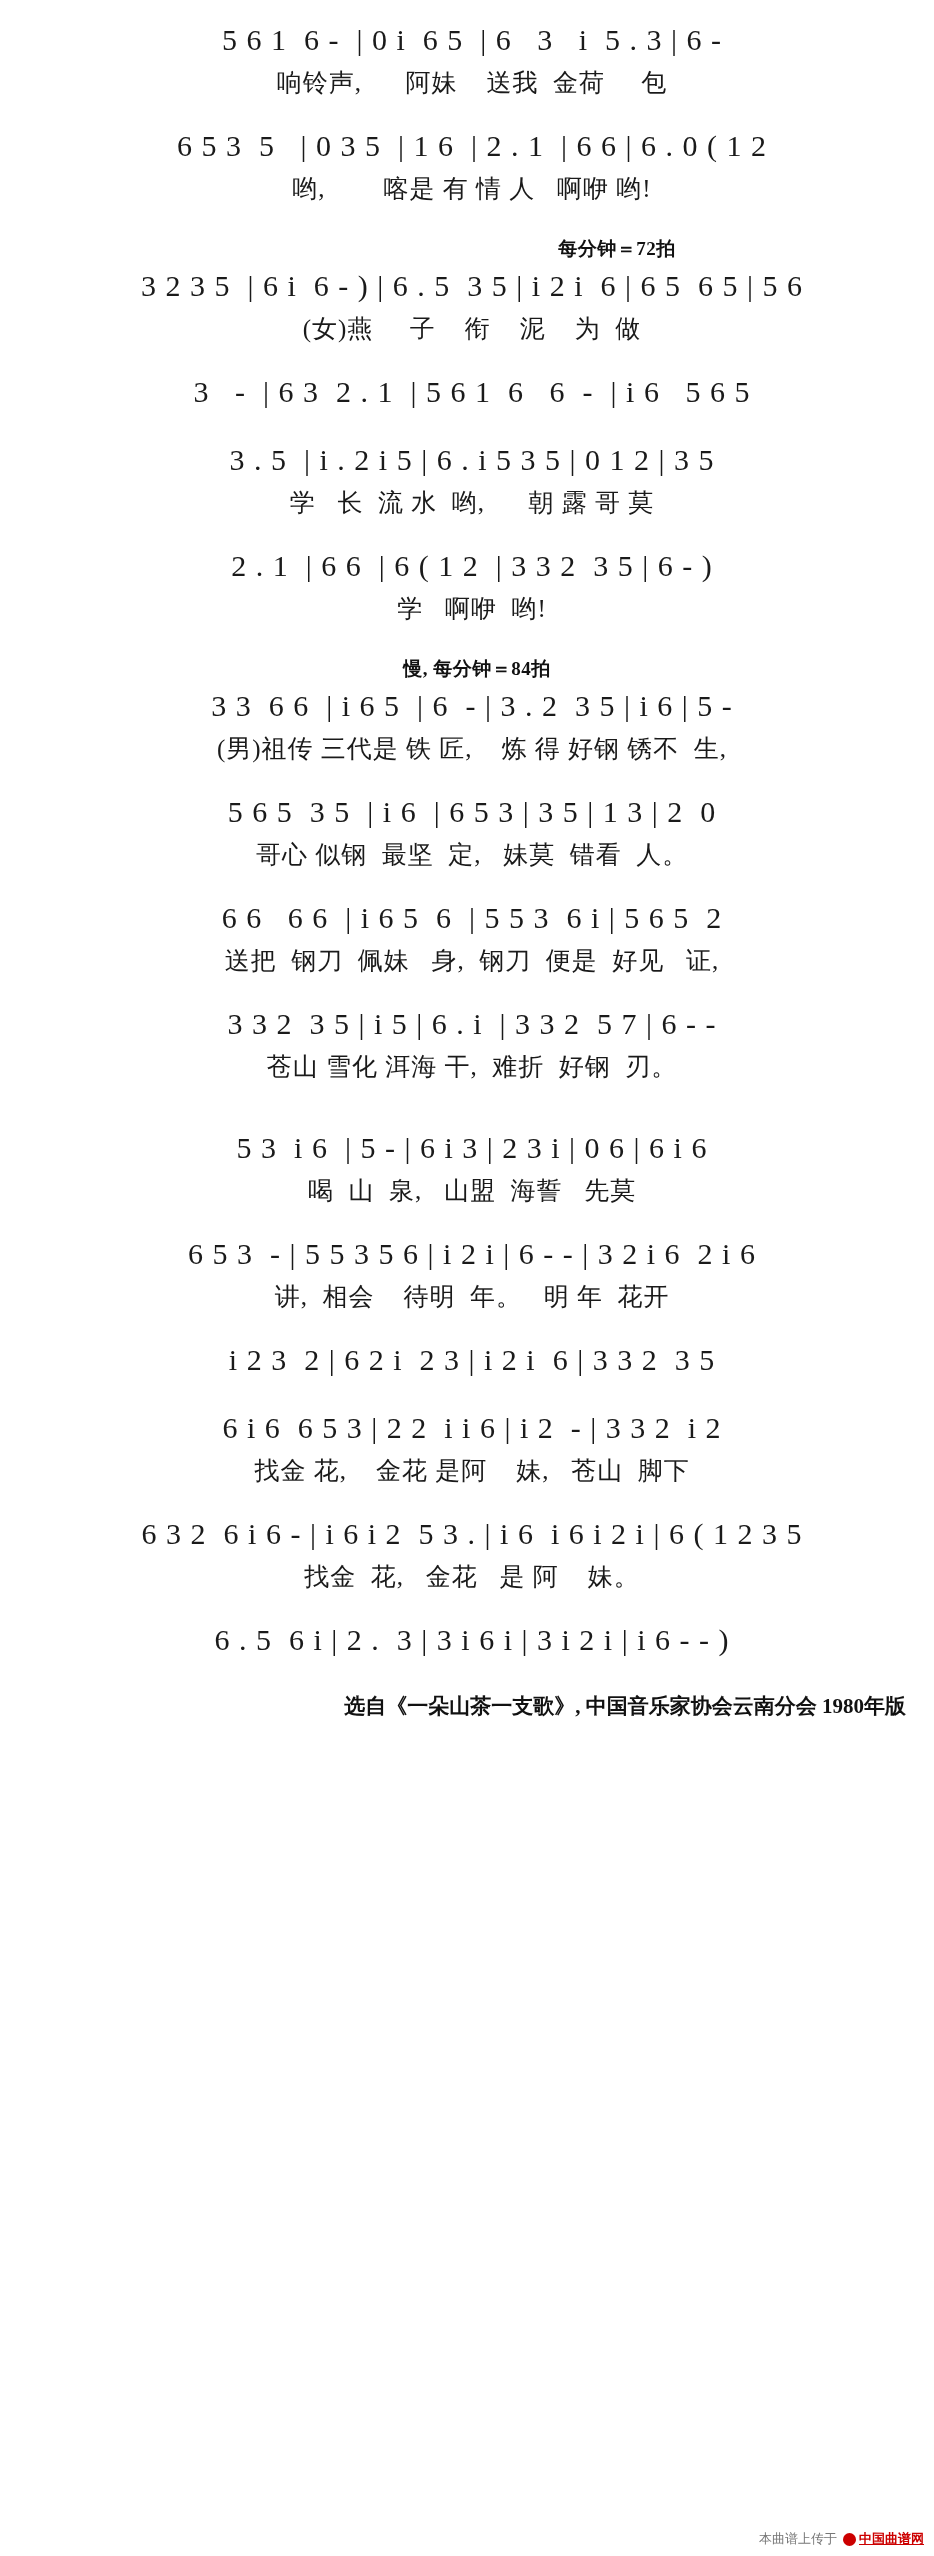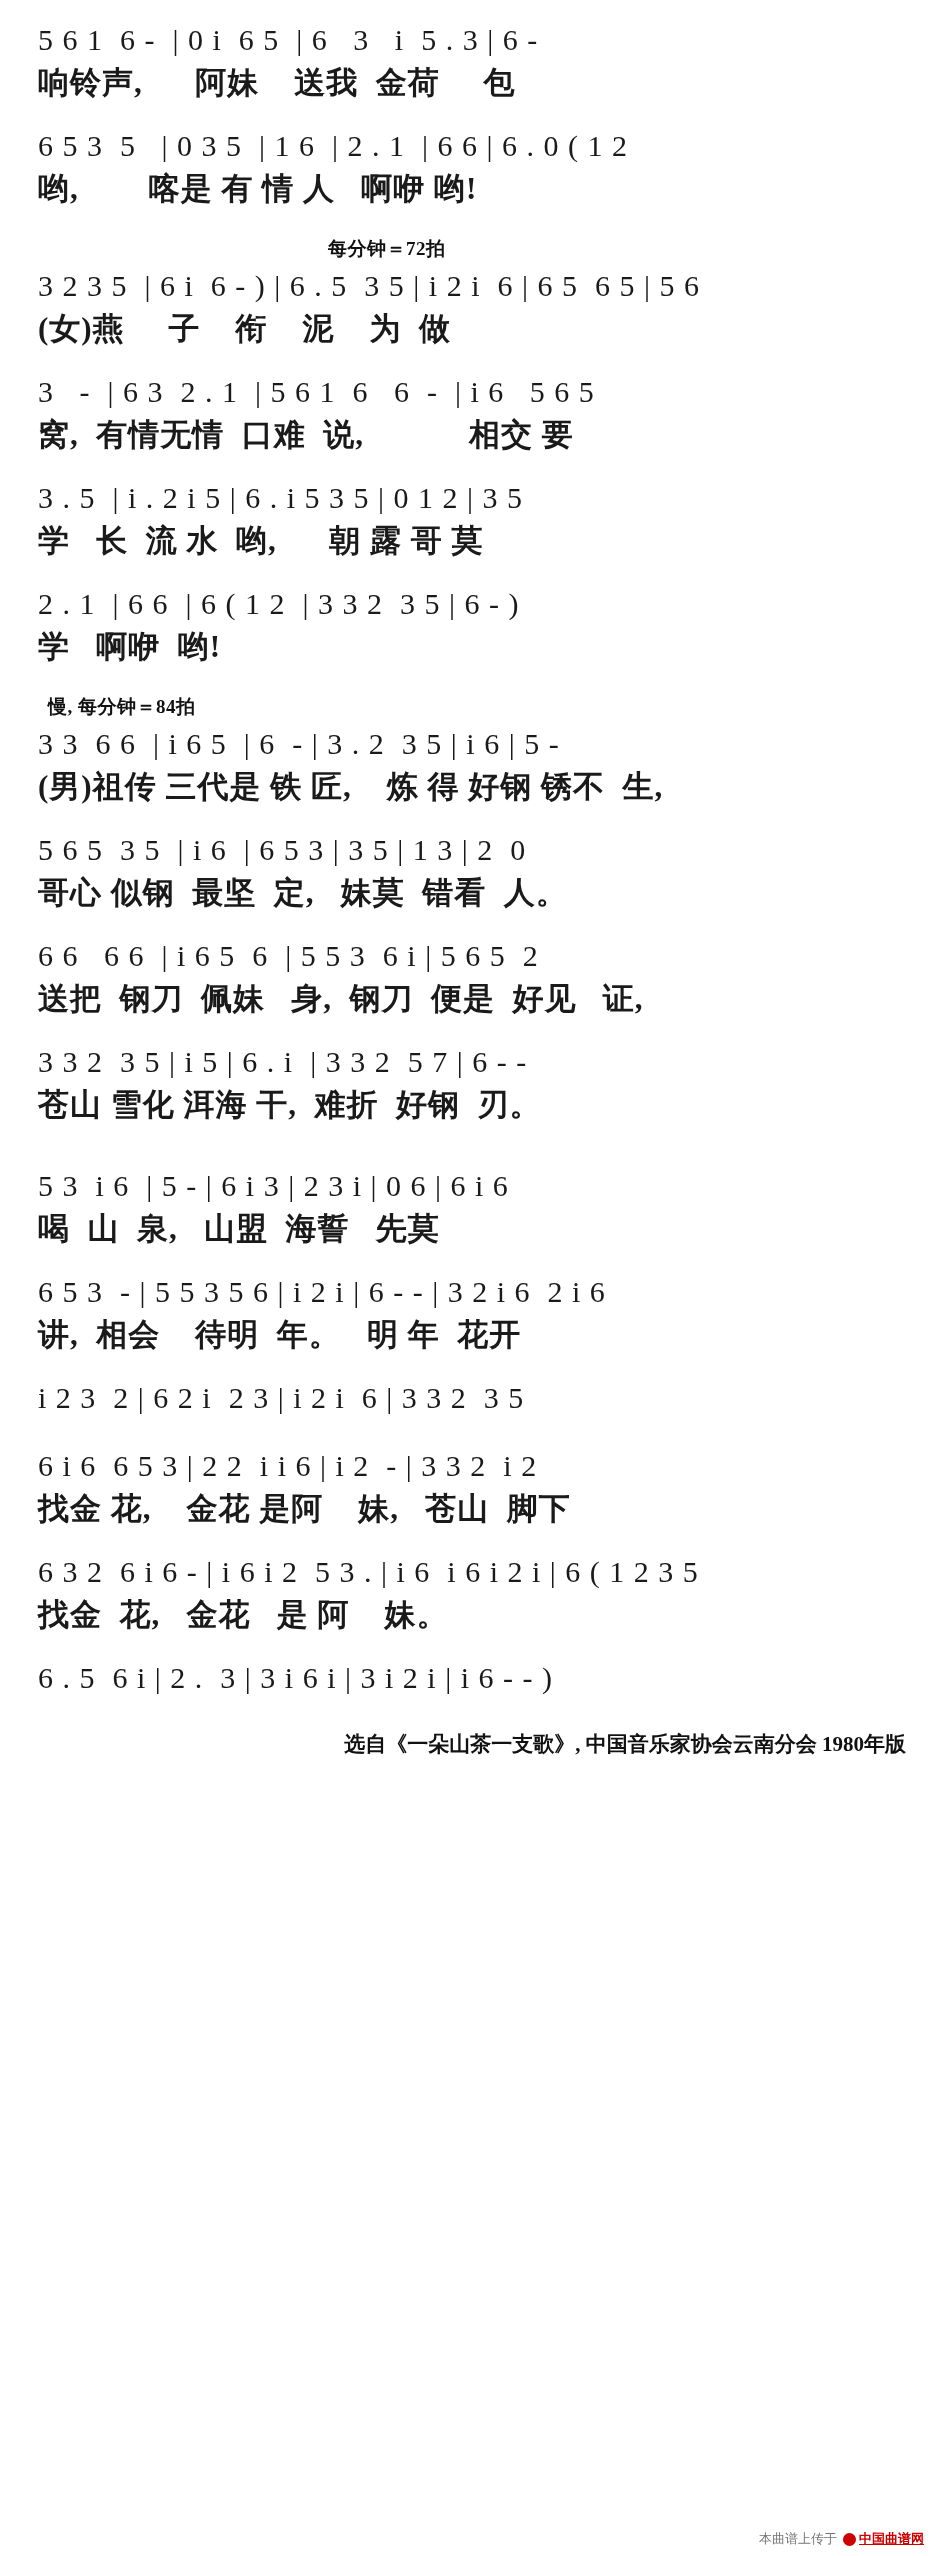--- a/index.html
+++ b/index.html
@@ -19,20 +19,21 @@
     position: relative;
     width: 934px;
     height: 2556px;
     box-sizing: border-box;
     padding: 18px 28px 0 28px;
   }
   
   .system {
     position: relative;
     margin-bottom: 2px;
+    text-align: center;
   }
   .marking {
     font-size: 19px;
     font-weight: bold;
     letter-spacing: 0.5px;
     color: #111;
     margin: 6px 0 2px 0;
     padding-left: 10px;
     font-family: "Liberation Serif", "DejaVu Serif", serif;
   }
@@ -43,27 +44,27 @@
     font-size: 30px;
     line-height: 44px;
     letter-spacing: 1px;
     white-space: pre;
     padding-left: 10px;
     height: 48px;
     overflow: visible;
   }
   .lyrics {
     font-family: "Liberation Serif", "DejaVu Serif", serif;
-    font-size: 31px;
+    font-size: 25px;
     line-height: 34px;
     letter-spacing: 1px;
     white-space: pre;
     padding-left: 10px;
     height: 38px;
-    font-weight: 700;
+    font-weight: 400;
   }
   .sysgap { height: 18px; }
   .footer {
     margin-top: 26px;
     text-align: right;
     font-family: "Liberation Serif", "DejaVu Serif", serif;
     font-size: 21px;
     font-weight: bold;
     color: #111;
   }
@@ -116,21 +117,20 @@
 
   <div class="system">
     <div class="marking indent-1">每分钟＝72拍</div>
     <div class="notes">3 2 3 5  | 6 i  6 - ) | 6 . 5  3 5 | i 2 i  6 | 6 5  6 5 | 5 6</div>
     <div class="lyrics">(女)燕     子    衔    泥    为  做</div>
   </div>
   <div class="sysgap"></div>
 
   <div class="system">
     <div class="notes">3   -  | 6 3  2 . 1  | 5 6 1  6   6  -  | i 6   5 6 5</div>
-    <div class="lyrics">窝,  有情无情  口难  说,            相交 要</div>
   </div>
   <div class="sysgap"></div>
 
   <div class="system">
     <div class="notes">3 . 5  | i . 2 i 5 | 6 . i 5 3 5 | 0 1 2 | 3 5</div>
     <div class="lyrics">学   长  流 水  哟,      朝 露 哥 莫</div>
   </div>
   <div class="sysgap"></div>
 
   <div class="system">

